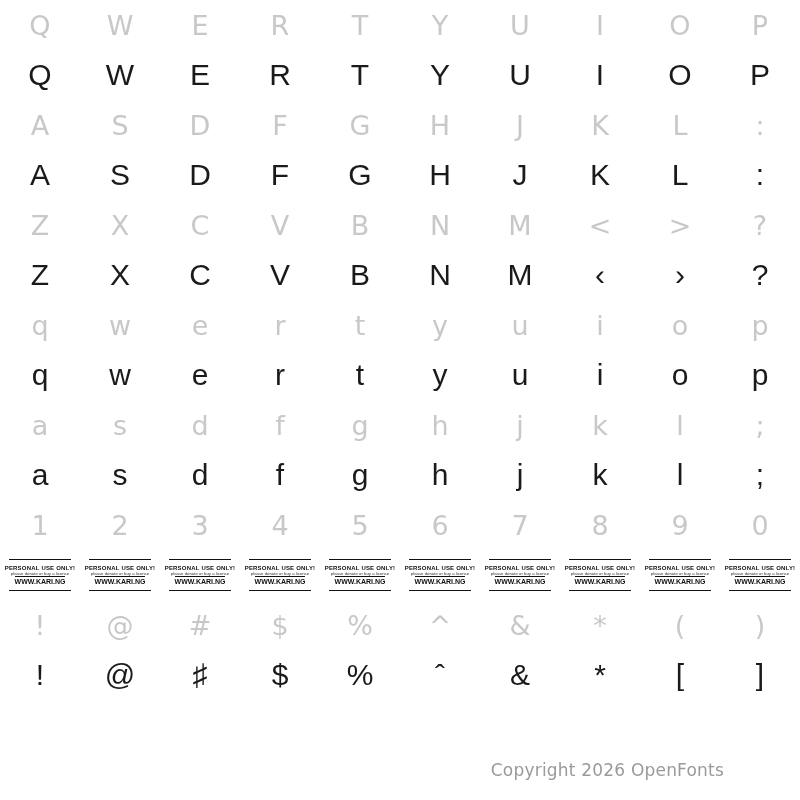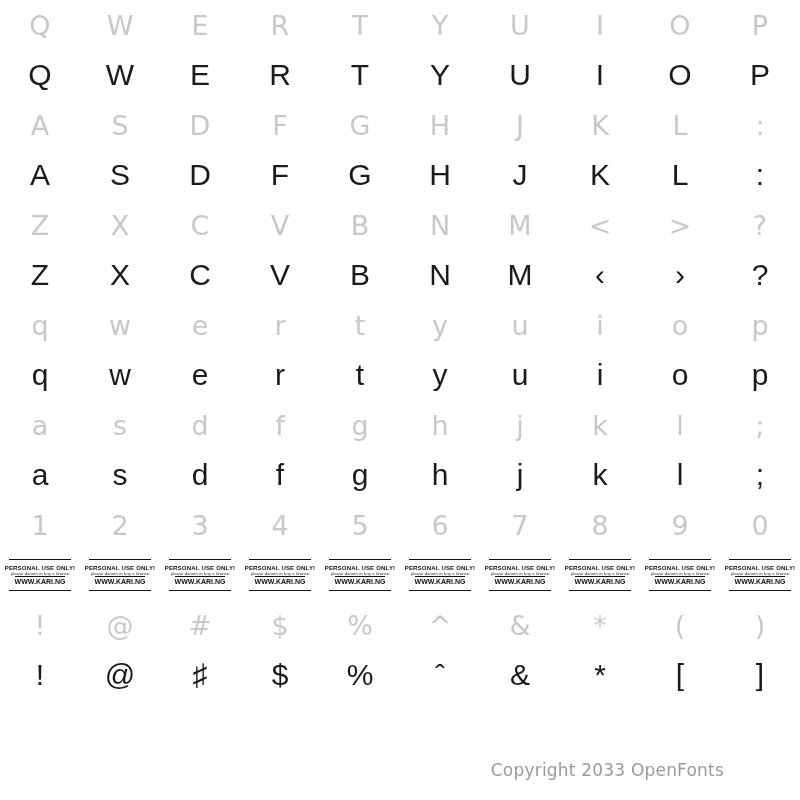--- a/index.html
+++ b/index.html
@@ -297,13 +297,13 @@
     <div class="cell glyph">♯</div>
     <div class="cell glyph">$</div>
     <div class="cell glyph">%</div>
     <div class="cell glyph">ˆ</div>
     <div class="cell glyph">&amp;</div>
     <div class="cell glyph">*</div>
     <div class="cell glyph">[</div>
     <div class="cell glyph">]</div>
   </div>
 
-<div id="footer">Copyright 2033 OpenFonts</div>
+<div id="footer">Copyright 2026 OpenFonts</div>
 
 </body></html>

